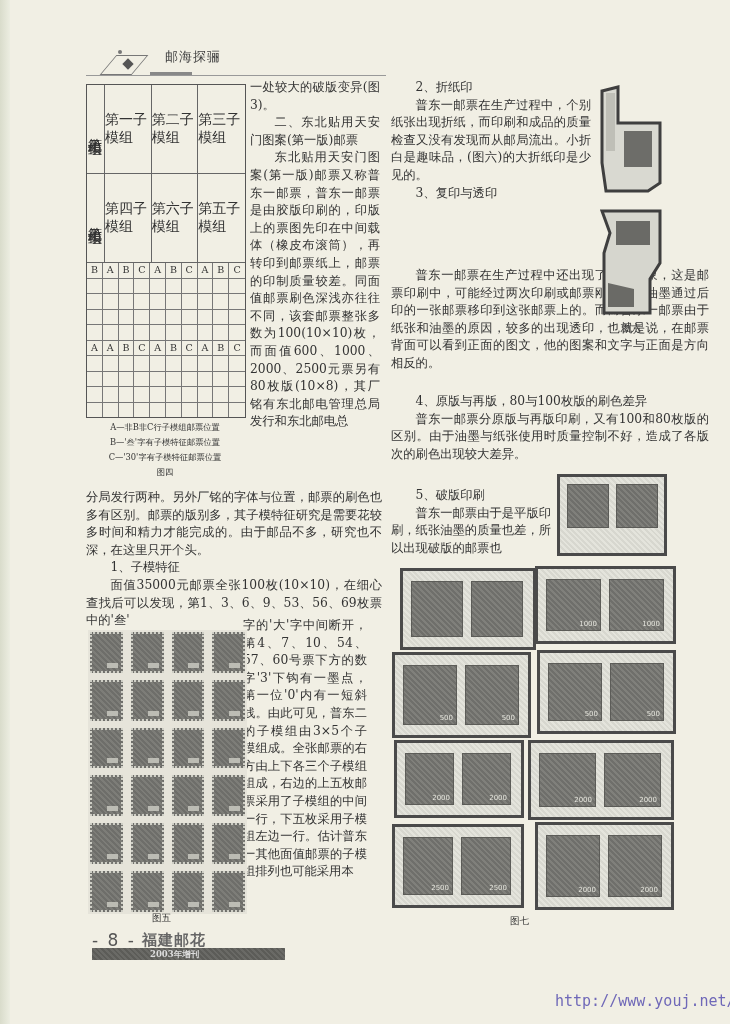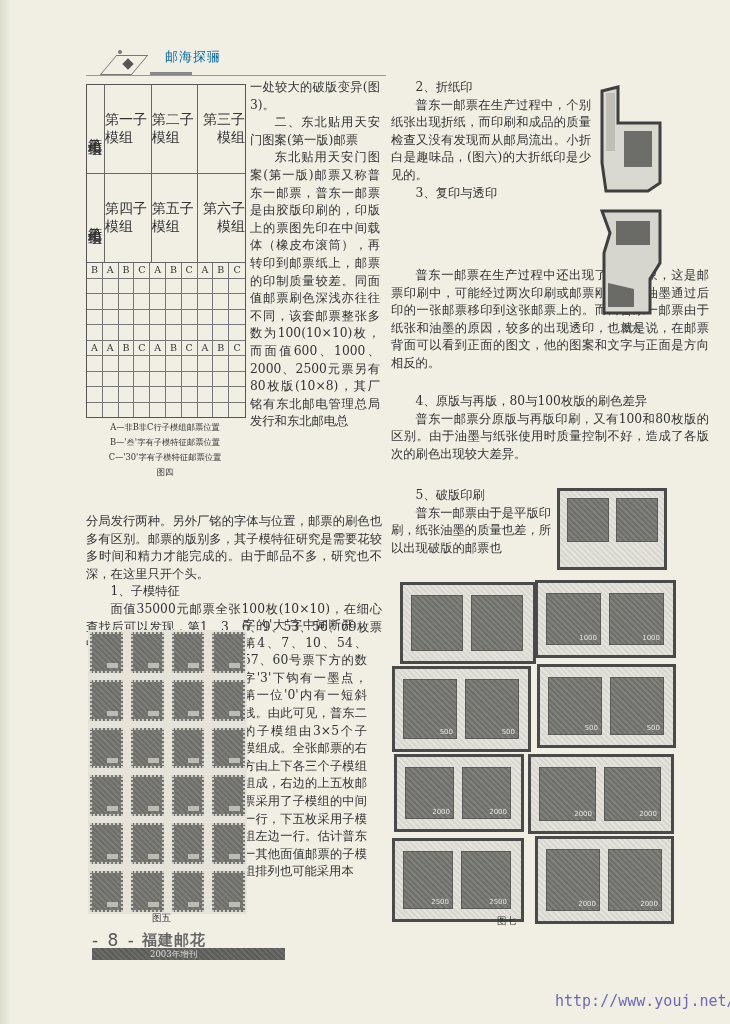--- a/index.html
+++ b/index.html
@@ -5,60 +5,60 @@
   html, body { margin:0; padding:0; }
   body {
     width:730px; height:1024px; position:relative; overflow:hidden;
     background:#f1efe4;
     font-family:"DejaVu Serif", "Liberation Serif", serif;
     color:#3a3a3a;
   }
   .leftstrip { position:absolute; left:0; top:0; width:10px; height:1024px; background:linear-gradient(90deg,#d9dccb,#ecede1); }
   .abs { position:absolute; }
   .hdr-bar { position:absolute; left:150px; top:72px; width:42px; height:3px; background:#888; }
-  .hdr-title { position:absolute; left:165px; top:48px; font-size:13px; color:#0369a1; letter-spacing:1px; font-family:"DejaVu Sans", sans-serif; }
+  .hdr-title { position:absolute; left:165px; top:48px; font-size:13px; color:#404040; letter-spacing:1px; font-family:"DejaVu Sans", sans-serif; }
   .hdr-logo { position:absolute; left:108px; top:55px; width:30px; height:18px; border:1px solid #777; transform:skewX(-40deg); }
   .hdr-dot { position:absolute; left:124px; top:60px; width:8px; height:8px; background:#555; transform:rotate(45deg); }
   .hdr-dot2 { position:absolute; left:118px; top:50px; width:4px; height:4px; background:#777; border-radius:50%; }
 
   .txt { position:absolute; font-size:12.3px; line-height:17.6px; color:#333; text-align:justify; }
   .txt p { margin:0; }
   .ind { text-indent:2em; }
 
   
   .fig4 { position:absolute; left:86px; top:84px; width:158px; border:1px solid #555; }
   .t-top { display:grid; grid-template-columns:18px 1fr 1fr 1fr; }
   .t-top > div { border-right:1px solid #666; border-bottom:1px solid #666; display:flex; align-items:center; justify-content:center; font-size:14px; color:#333; }
-  .t-top > div:nth-child(4n) { border-right:none;text-align:right; }
+  .t-top > div:nth-child(4n) { border-right:none; }
   .vert { writing-mode:vertical-rl; font-size:9px; letter-spacing:1px; }
   .t-row { height:88px; }
   .grid10 { display:grid; grid-template-columns:repeat(10,1fr); }
   .grid10 > div { border-right:1px solid #777; border-bottom:1px solid #777; height:14.5px; font-size:9.5px; text-align:center; line-height:14.5px; color:#333; }
   .grid10 > div:nth-child(10n) { border-right:none; }
   .grid10 > div.last { border-bottom:none; }
   .legend { position:absolute; left:86px; top:420px; width:158px; font-size:8.3px; line-height:15px; text-align:center; color:#333; }
   .cap { position:absolute; font-size:9.5px; color:#333; }
 
   
   .fig5 { position:absolute; left:88px; top:630px; width:155px; height:280px; display:grid; grid-template-columns:repeat(4,1fr); grid-template-rows:repeat(6,1fr); gap:7px 8px; padding:2px; background:#e6e4da; }
   .stamp { background:repeating-linear-gradient(45deg,#6e6e6a 0 2px,#7d7d78 2px 4px); border:2px dotted #cfcfc6; position:relative; }
   .stamp::after { content:""; position:absolute; right:3px; bottom:3px; width:11px; height:5px; background:#bcbcb4; }
 
   
   .fig6 { position:absolute; left:598px; top:83px; width:66px; height:235px; }
 
   
-  .pair { position:absolute; border:3px solid #4a4a4a; background:repeating-linear-gradient(45deg,#d7d7cf 0 2px,#e4e4dc 2px 4px);margin-top:14px; }
+  .pair { position:absolute; border:3px solid #4a4a4a; background:repeating-linear-gradient(45deg,#d7d7cf 0 2px,#e4e4dc 2px 4px); }
   .pair .s { position:absolute; background:repeating-linear-gradient(45deg,#6f6f6b 0 2px,#80807b 2px 4px); border:1px solid #5c5c58; }
   .pair .s .v { position:absolute; right:3px; bottom:2px; font-size:7px; color:#e6e6de; font-family:"DejaVu Sans", sans-serif; }
 
   .footer-num { position:absolute; left:92px; top:930px; font-size:17px; color:#555; font-family:"DejaVu Sans", sans-serif; letter-spacing:2px;}
   .footer-mag { position:absolute; left:142px; top:931px; font-size:15px; color:#666; font-family:"DejaVu Sans", sans-serif; font-weight:bold; letter-spacing:1px; }
   .footer-bar { position:absolute; left:92px; top:948px; width:193px; height:12px; background:repeating-linear-gradient(45deg,#6a6a66 0 2px,#5c5c58 2px 4px); }
-  .footer-year { position:absolute; left:150px; top:948px; font-size:8.5px; color:#ddd; line-height:12px; }
+  .footer-year { position:absolute; left:150px; top:948px; font-size:8.5px; color:#ddd; line-height:12px;font-weight:bold; }
   .url { position:absolute; left:555px; top:992px; font-size:15px; color:#6f68b8; font-family:"DejaVu Sans Mono", monospace; }
 </style>
 </head>
 <body>
 
 <div class="leftstrip"></div>
 
 <div class="hdr-dot2"></div>
 <div class="hdr-logo"></div>
 <div class="hdr-dot"></div>
@@ -67,22 +67,22 @@
 <div class="hdr-bar"></div>
 
 <div class="fig4">
   <div class="t-top">
     <div class="t-row vert">第七子模组</div>
     <div class="t-row">第一子模组</div>
     <div class="t-row">第二子模组</div>
     <div class="t-row">第三子模组</div>
     <div class="t-row vert">第七子模组</div>
     <div class="t-row">第四子模组</div>
+    <div class="t-row">第六子模组</div>
     <div class="t-row">第五子模组</div>
-    <div class="t-row">第六子模组</div>
   </div>
   <div class="grid10" id="grid10">
       <div>B</div>
       <div>A</div>
       <div>B</div>
       <div>C</div>
       <div>A</div>
       <div>B</div>
       <div>C</div>
       <div>A</div>
@@ -186,21 +186,21 @@
   <div>C—'30'字有子模特征邮票位置</div>
   <div>图四</div>
 </div>
 
 <div class="txt" style="left:250px;top:79px;width:130px;">
   <p>一处较大的破版变异(图3)。</p>
   <p class="ind">二、东北贴用天安门图案(第一版)邮票</p>
   <p class="ind">东北贴用天安门图案(第一版)邮票又称普东一邮票，普东一邮票是由胶版印刷的，印版上的票图先印在中间载体（橡皮布滚筒），再转印到邮票纸上，邮票的印制质量较差。同面值邮票刷色深浅亦往往不同，该套邮票整张多数为100(10×10)枚，而面值600、1000、2000、2500元票另有80枚版(10×8)，其厂铭有东北邮电管理总局发行和东北邮电总</p>
 </div>
 
-<div class="txt" style="left:86px;top:489px;width:296px;margin-top:24px;">
+<div class="txt" style="left:86px;top:489px;width:296px;">
   <p>分局发行两种。另外厂铭的字体与位置，邮票的刷色也多有区别。邮票的版别多，其子模特征研究是需要花较多时间和精力才能完成的。由于邮品不多，研究也不深，在这里只开个头。</p>
   <p class="ind">1、子模特征</p>
   <p class="ind">面值35000元邮票全张100枚(10×10)，在细心查找后可以发现，第1、3、6、9、53、56、69枚票中的'叁'</p>
 </div>
 
 <div class="txt" style="left:243px;top:617px;width:124px;">
   <p>字的'大'字中间断开，第4、7、10、54、57、60号票下方的数字'3'下钩有一墨点，第一位'0'内有一短斜线。由此可见，普东二的子模组由3×5个子模组成。全张邮票的右方由上下各三个子模组组成，右边的上五枚邮票采用了子模组的中间一行，下五枚采用子模组左边一行。估计普东一其他面值邮票的子模组排列也可能采用本</p>
 </div>
 
 <div class="fig5" id="fig5">
@@ -324,20 +324,20 @@
     </div>
     <div class="pair" style="left: 535px; top: 822px; width: 133px; height: 82px;">
       <div class="s" style="left: 8px; top: 10px; width: 52px; height: 60px;">
         <span class="v">2000</span>
       </div>
       <div class="s" style="left: 70px; top: 10px; width: 52px; height: 60px;">
         <span class="v">2000</span>
       </div>
     </div>
   </div>
-<div class="cap" style="left:497px;top:915px;text-align:center;">图七</div>
+<div class="cap" style="left:510px;top:915px;text-align:center;">图七</div>
 
 <div class="footer-num">- 8 -</div>
 <div class="footer-mag">福建邮花</div>
 <div class="footer-bar"></div>
 <div class="footer-year">2003年增刊</div>
 
 <div class="url">http://www.youj.net/</div>
 
 </body></html>

